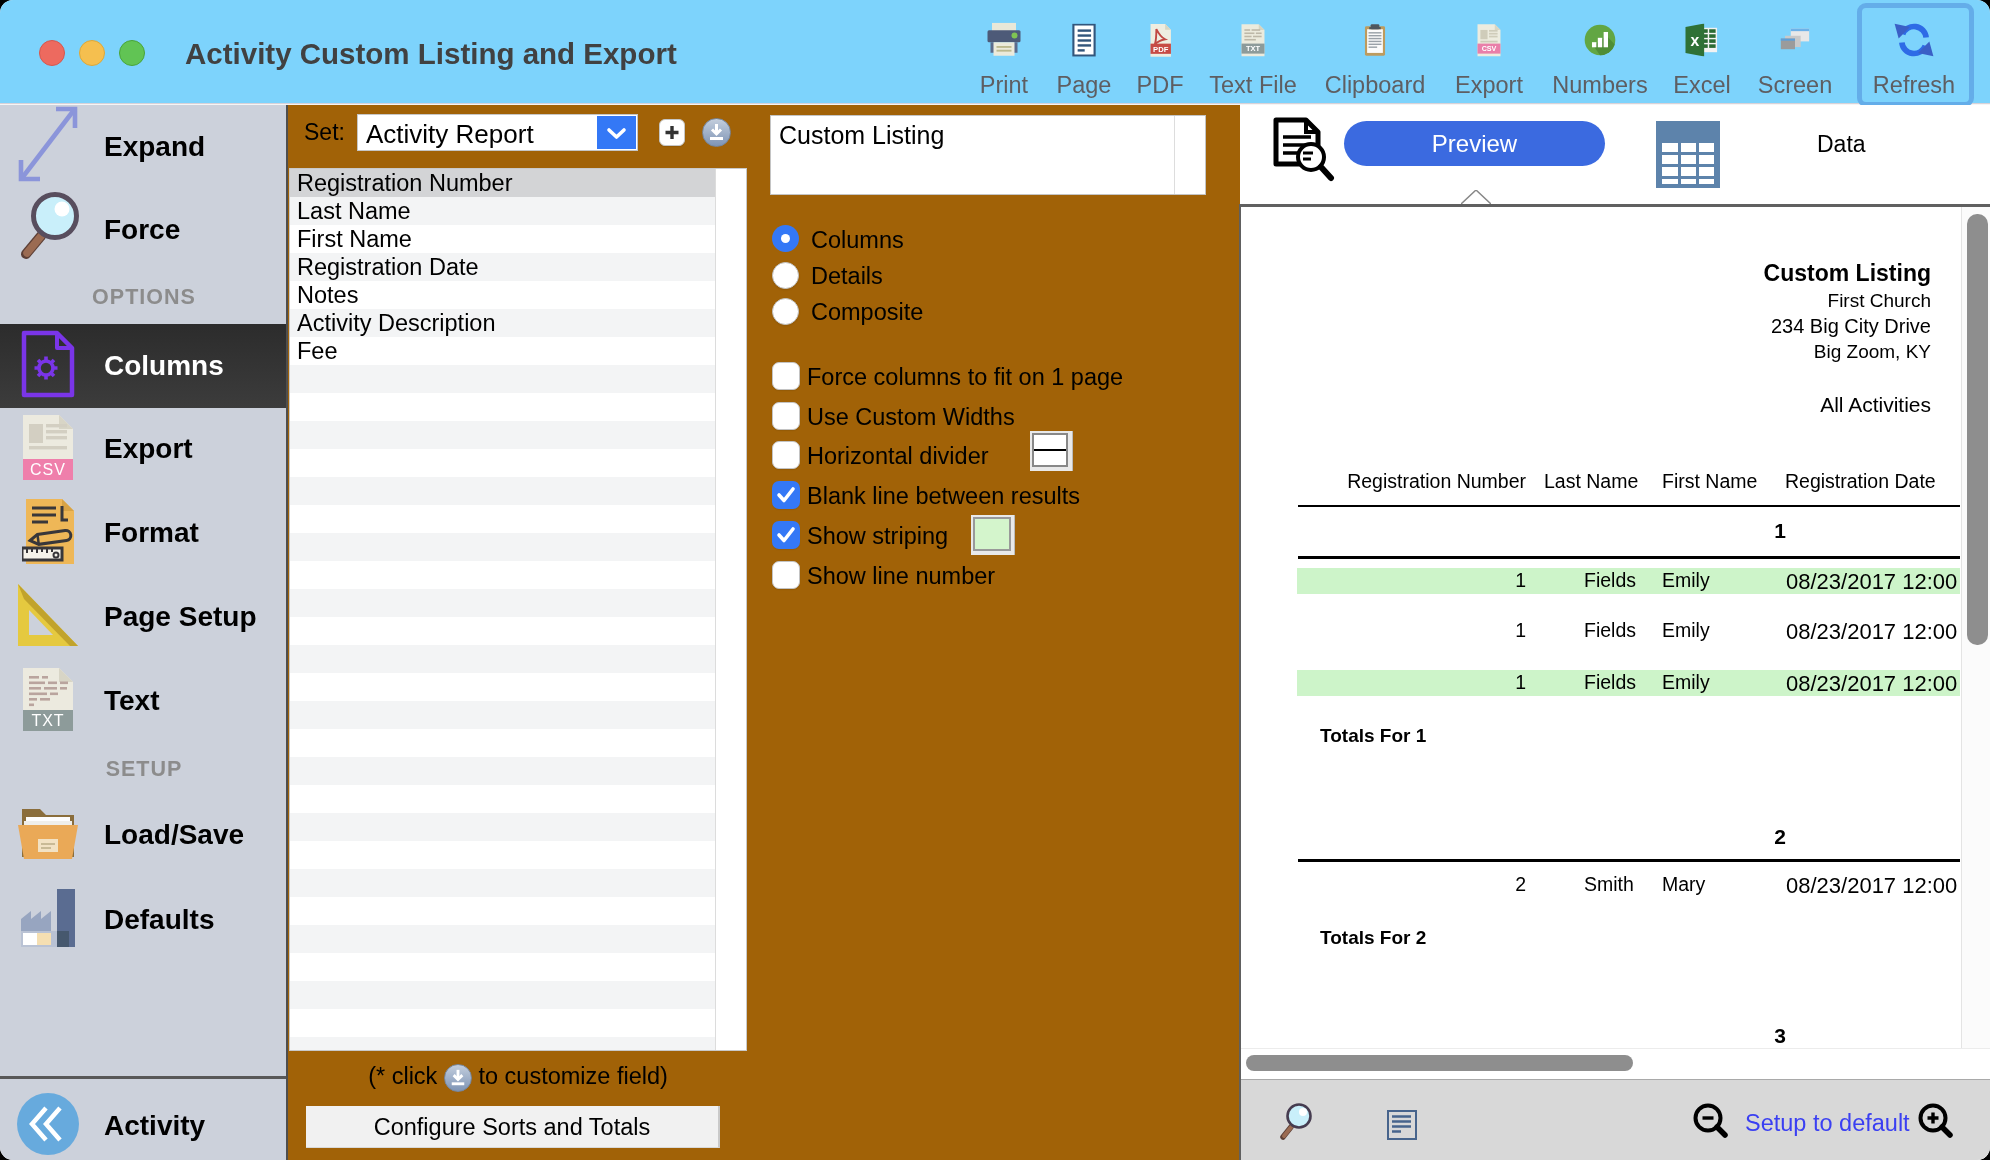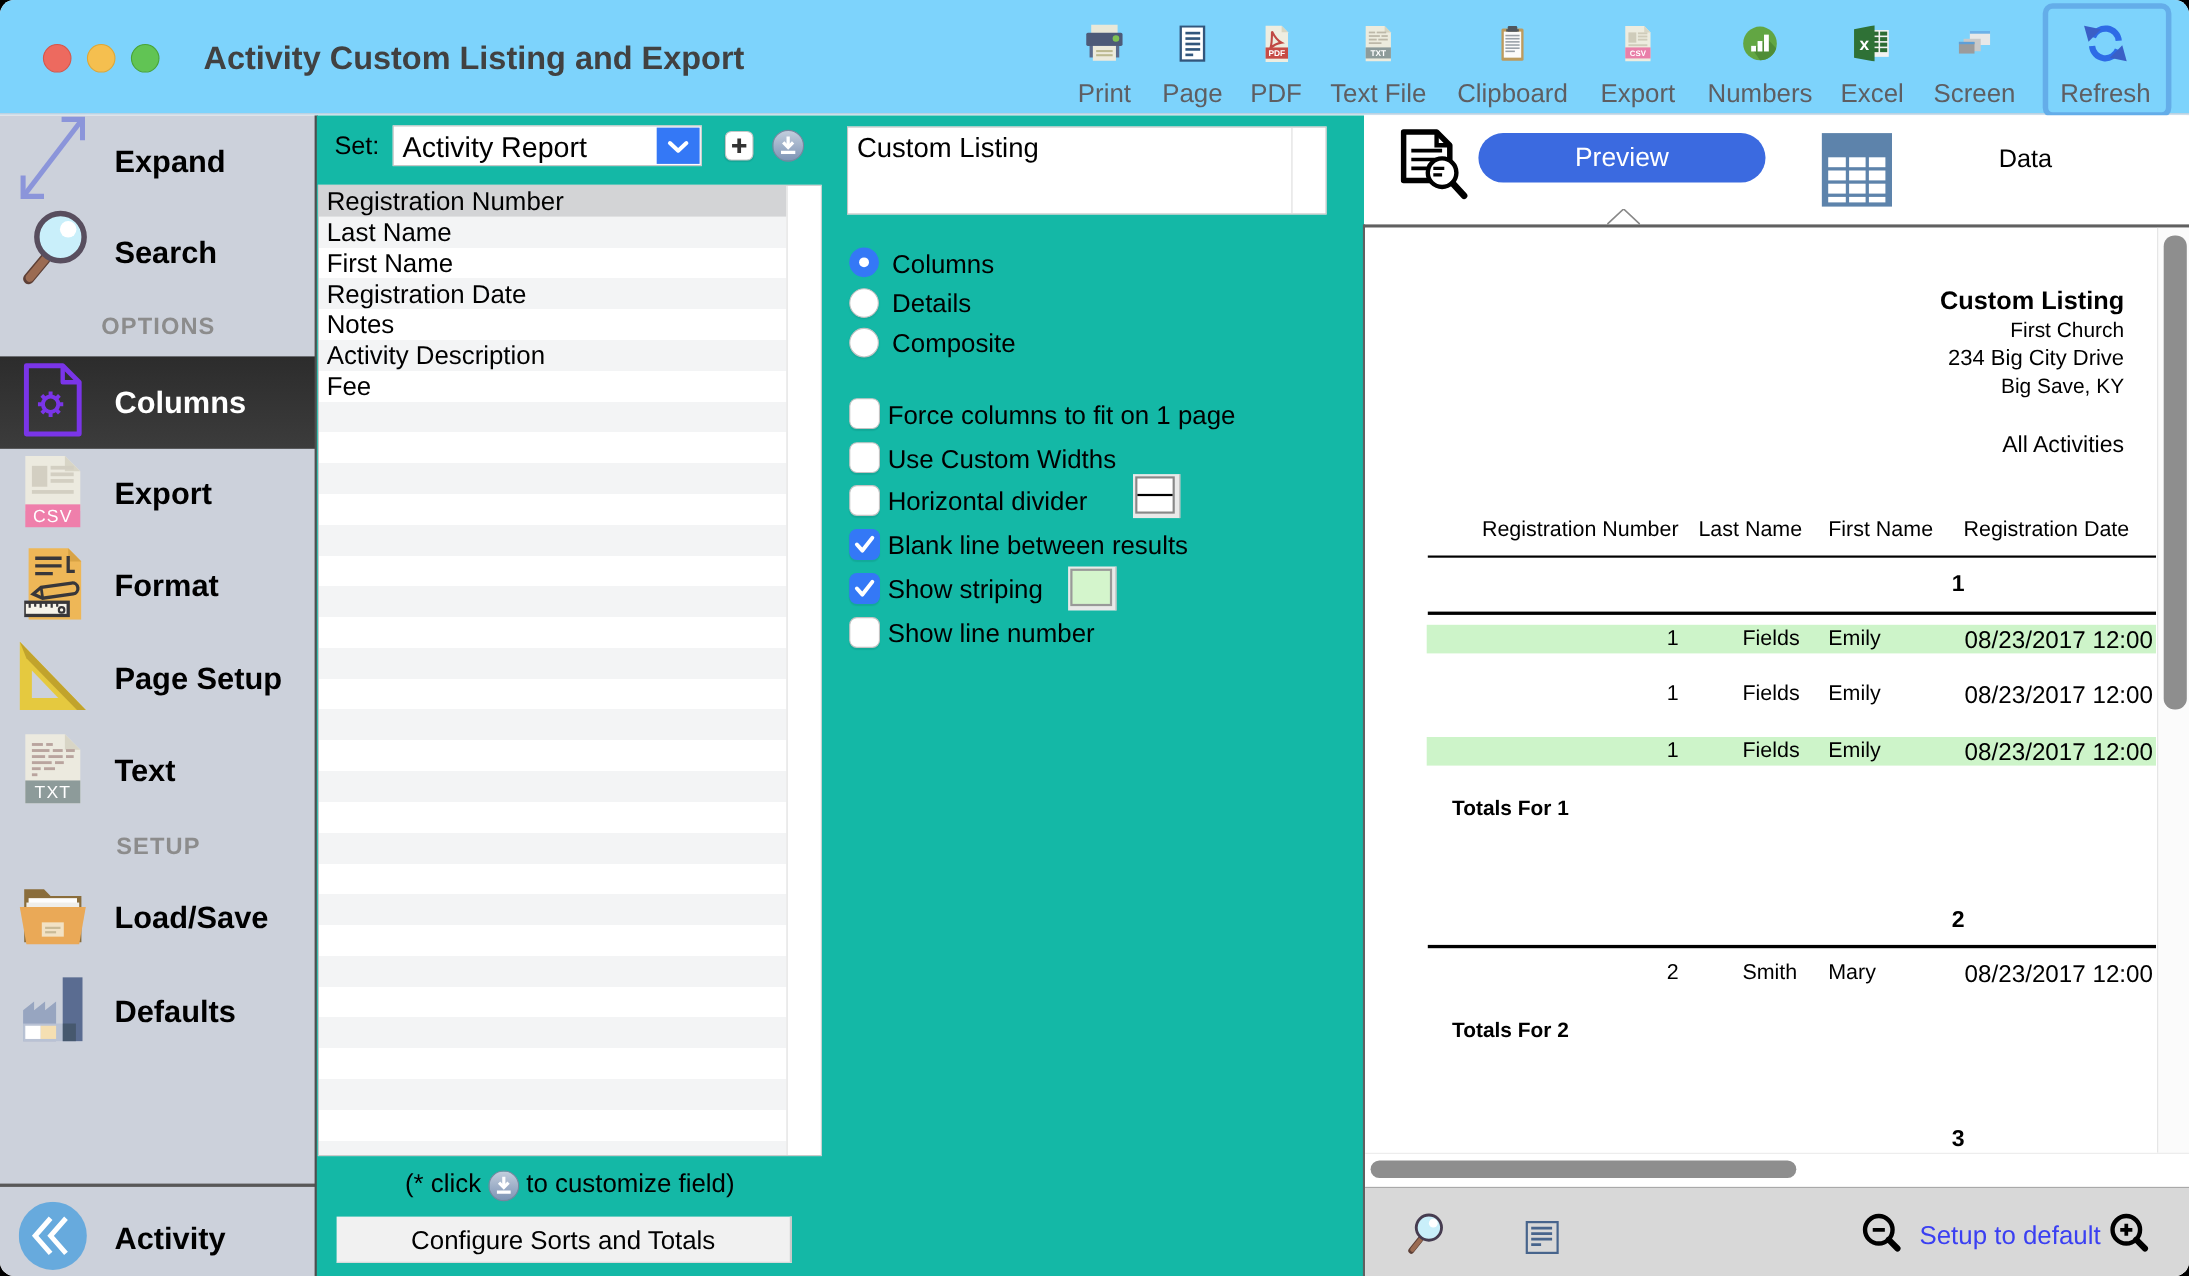--- a/index.html
+++ b/index.html
@@ -16,21 +16,21 @@
 .tbicon{position:absolute;top:42px;left:0;transform:translate(-50%,-50%);}
 
 #sidebar{position:absolute;left:0;top:105px;width:288px;height:1055px;background:#ccd1db;}
 .sbrow{position:absolute;left:0;width:288px;height:84px;}
 .sblabel{position:absolute;left:104px;top:50%;transform:translateY(-50%);font-size:28px;font-weight:bold;color:#000;white-space:nowrap;}
 .sbicon{position:absolute;left:48px;top:50%;transform:translate(-50%,-50%);}
 .sbsec{position:absolute;left:0;width:288px;text-align:center;font-size:21.5px;font-weight:bold;color:#8c8c8c;letter-spacing:1px;}
 #selrow{position:absolute;left:0;top:219px;width:288px;height:84px;background:linear-gradient(#2c2c2c,#3c3c3c);}
 #selrow .sblabel{color:#fff;}
 
-#midpanel{position:absolute;left:288px;top:105px;width:952px;height:1055px;background:#14b8a6;}
+#midpanel{position:absolute;left:288px;top:105px;width:952px;height:1055px;background:#a16207;}
 #list{position:absolute;left:1px;top:63px;width:458px;height:883px;background:#fff;border:1px solid #c9c9c9;}
 #stripes{position:absolute;left:0;top:0;width:425px;height:881px;
  background:repeating-linear-gradient(#ffffff 0 28px,#f3f4f5 28px 56px);}
 .lrow{position:absolute;left:7px;width:410px;height:28px;line-height:28px;font-size:23.5px;color:#000;white-space:nowrap;}
 #seli{position:absolute;left:0;top:0;width:425px;height:28px;background:#d3d4d6;}
 #ltrack{position:absolute;right:0;top:0;width:31px;height:881px;background:#fff;border-left:1px solid #dcdcdc;}
 
 #optbox{position:absolute;left:482px;top:10px;width:436px;height:80px;background:#fff;border:1px solid #c4c4c4;}
 .radio{position:absolute;width:27px;height:27px;border-radius:50%;}
 .chk{position:absolute;left:484px;width:28px;height:28px;border-radius:7px;background:#fff;border:1px solid #c3c3c3;box-shadow:0 1px 1px rgba(0,0,0,.08);}
@@ -226,21 +226,21 @@
         <div class="sblabel">Expand</div>
       </div>
  <div class="sbrow" style="top:83px;">
         <div class="sbicon">
   <svg width="66" height="76" viewBox="0 0 66 76">
    <line x1="26" y1="46" x2="11" y2="64" stroke="#5d4037" stroke-width="10" stroke-linecap="round"></line>
    <line x1="27" y1="45" x2="12" y2="63" stroke="#9b6b52" stroke-width="7.5" stroke-linecap="round"></line>
    <circle cx="40" cy="26" r="21.5" fill="#c9effa" stroke="#584e5e" stroke-width="5"></circle>
    <circle cx="47" cy="19" r="7.5" fill="#fff"></circle>
   </svg></div>
-        <div class="sblabel">Search</div>
+        <div class="sblabel">Force</div>
       </div>
  <div class="sbsec" style="top:168px;margin-top:12px;">OPTIONS</div>
  <div id="selrow">
         <div class="sbicon" style="left:48px;">
   <svg width="54" height="68" viewBox="0 0 54 68">
    <path d="M3 3 H36 L51 18 V65 H3 Z" fill="none" stroke="#7a35e8" stroke-width="4.5" stroke-linejoin="round"></path>
    <path d="M36 3 L36 18 L51 18" fill="none" stroke="#7a35e8" stroke-width="4" stroke-linejoin="round"></path>
    <g fill="none" stroke="#7a35e8" stroke-width="3.6">
     <circle cx="25" cy="38" r="7"></circle>
     <path d="M25 26.5 v5 M25 44.5 v5 M13.5 38 h5 M31.5 38 h5 M17 30 l3.5 3.5 M29.5 42.5 l3.5 3.5 M33 30 l-3.5 3.5 M20.5 42.5 L17 46"></path>
@@ -479,21 +479,21 @@
    <div class="abs" style="left:221px;top:85px;"><svg width="30" height="14" viewBox="0 0 30 14">
             <path d="M0 14 L15 0 L30 14" fill="#fff" stroke="#888" stroke-width="1.5"></path>
           </svg></div>
  </div>
  <div id="tabline"></div>
  <div id="vdivider"></div>
  <div id="preview">
    <div class="abs pverd" style="right:59px;top:53px;font-weight:bold;font-size:23px;">Custom Listing</div>
    <div class="abs pverd" style="right:59px;top:83px;font-size:19px;">First Church</div>
    <div class="abs pverd" style="right:59px;top:108px;font-size:20px;">234 Big City Drive</div>
-   <div class="abs pverd" style="right:59px;top:134px;font-size:19px;">Big Save, KY</div>
+   <div class="abs pverd" style="right:59px;top:134px;font-size:19px;">Big Zoom, KY</div>
    <div class="abs pverd" style="right:59px;top:186px;font-size:21px;">All Activities</div>
    <div class="abs pverd" style="left:57px;top:263px;width:228px;text-align:right;font-size:19.5px;">Registration Number</div>
    <div class="abs pverd" style="left:303px;top:263px;font-size:19.5px;">Last Name</div>
    <div class="abs pverd" style="left:421px;top:263px;font-size:19.5px;">First Name</div>
    <div class="abs pverd" style="left:544px;top:263px;font-size:19.5px;">Registration Date</div>
    <div class="abs" style="left:57px;top:297.5px;width:662px;height:2.5px;background:#000;"></div>
    <div class="abs pverd" style="left:445px;top:312px;width:100px;text-align:right;font-weight:bold;font-size:21px;">1</div>
    <div class="abs" style="left:57px;top:349px;width:662px;height:2.5px;background:#000;"></div>
    <div class="abs" style="left:56px;top:361px;width:663px;height:26px;background:#cdf4c9;"></div>
    <div class="abs" style="left:56px;top:463px;width:663px;height:26px;background:#cdf4c9;"></div>

